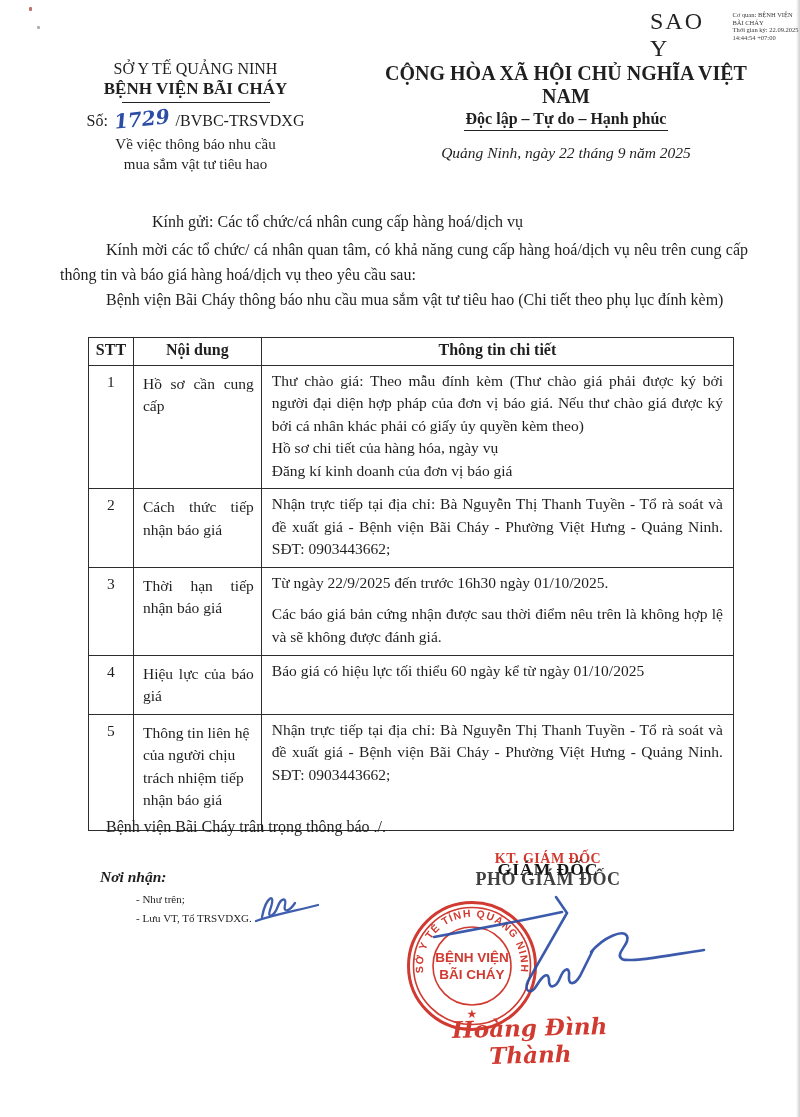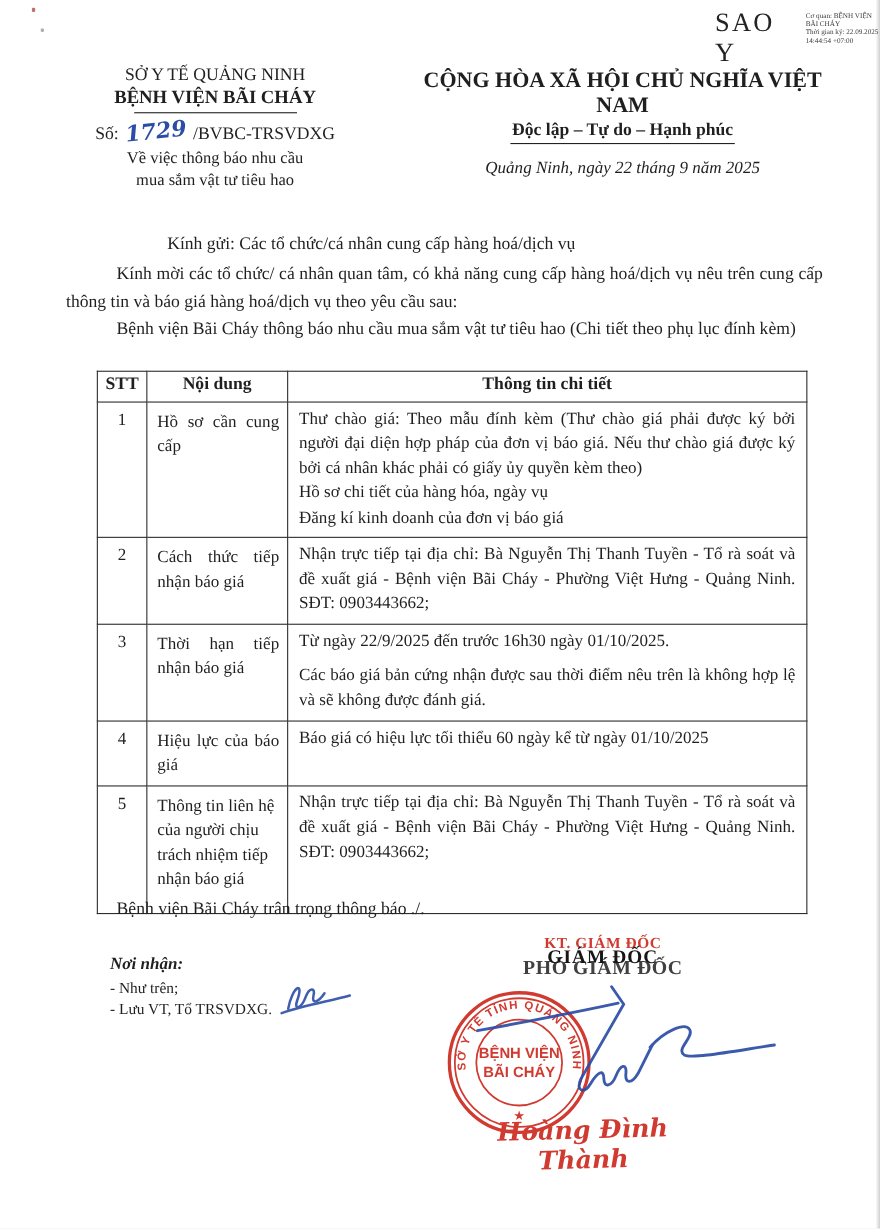--- a/index.html
+++ b/index.html
@@ -50,21 +50,21 @@
   td.c-ct p.just { text-align:justify; }
   td.c-ct p + p.gap { margin-top:9px; }
   tr.r1 td { height:112px; } tr.r2 td { height:76px; } tr.r3 td { height:88px; }
   tr.r4 td { height:52px; } tr.r5 td { height:116px; }
 
   .closing { position:absolute; left:60px; top:818px; width:688px; font-size:16px; text-indent:46px; }
 
   
   .recips { position:absolute; left:100px; top:868px; }
   .recips .title { font-size:15.5px; font-weight:bold; font-style:italic; margin-bottom:4px; }
-  .recips .item { font-size:14px; line-height:19px; }
+  .recips .item { font-size:11px; line-height:19px;margin-left:36px; }
 
   
   .sig-block { position:absolute; left:438px; top:851px; width:220px; text-align:center; }
   .sig-kt { color:#d13a30; font-weight:bold; font-size:14px; letter-spacing:.5px;
             font-family:"Liberation Serif",serif; }
   .sig-line2 { position:relative; margin-top:2px; height:24px; }
   .sig-pho { color:#404040; font-weight:bold; font-size:18px; letter-spacing:.5px; }
   .sig-black { position:absolute; left:50%; top:-10px; transform:translateX(-50%);
                color:#161616; font-weight:bold; font-size:17.5px; letter-spacing:1px; }
   .stamp-svg { position:absolute; left:405px; top:899px; }

